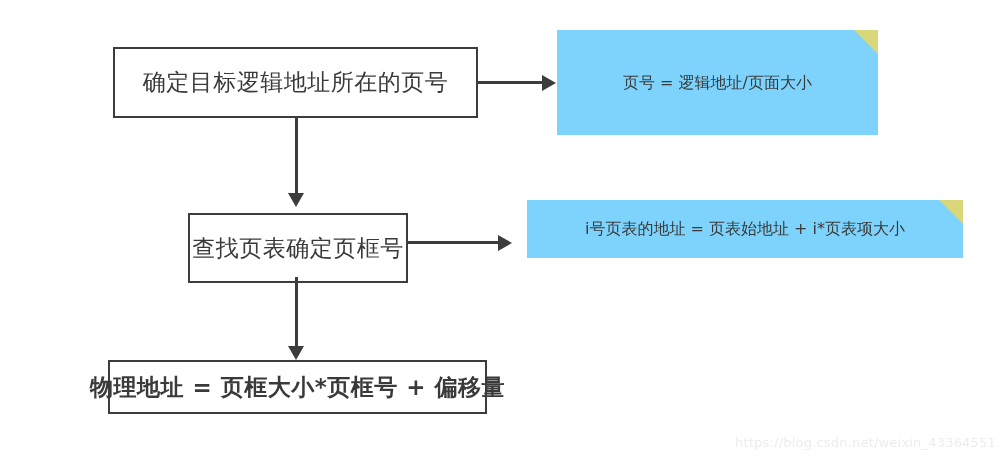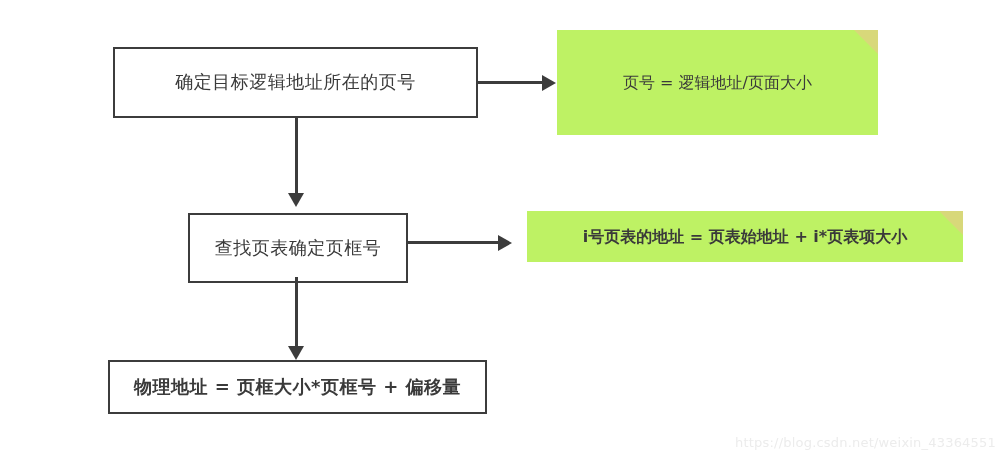--- a/index.html
+++ b/index.html
@@ -21,38 +21,38 @@
   
   .proc-box {
     position: absolute;
     box-sizing: border-box;
     background: #ffffff;
     border: 2px solid #3c3c3c;
     display: flex;
     align-items: center;
     justify-content: center;
     color: #3a3a3a;
-    font-size: 18px;
+    font-size: 23px;
     letter-spacing: 0.5px;
     white-space: nowrap;
   }
   .proc-box .box-text {
     display: block;
     line-height: 1.25;
   }
 
   #box-1 { left: 113px; top: 47px;  width: 365px; height: 71px; }
   #box-2 { left: 188px; top: 213px; width: 220px; height: 70px; }
   #box-3 { left: 108px; top: 360px; width: 379px; height: 54px; font-weight: bold; }
 
   
   .note {
     position: absolute;
     box-sizing: border-box;
-    background: #bef264;
+    background: #7dd3fc;
     color: #3a3a3a;
     font-size: 16px;
     line-height: 1.45;
     text-align: center;
     display: flex;
     align-items: center;
     justify-content: center;
     white-space: nowrap;
   }
   .note .fold {
@@ -61,21 +61,21 @@
     right: 0;
     width: 0;
     height: 0;
     border-top: 24px solid #d8d87a;
     border-left: 24px solid transparent;
   }
   .note .note-text { position: relative; z-index: 1; padding: 0 14px; }
   .note .note-line { display: block; }
 
   #note-1 { left: 557px; top: 30px;  width: 321px; height: 105px; }
-  #note-2 { left: 527px; top: 211px; width: 436px; height: 51px; font-weight: bold; }
+  #note-2 { left: 527px; top: 200px; width: 436px; height: 58px; }
 
   
   .connector { position: absolute; }
   .conn-line {
     position: absolute;
     background: #3c3c3c;
   }
   .arrow-down {
     position: absolute;
     width: 0; height: 0;

